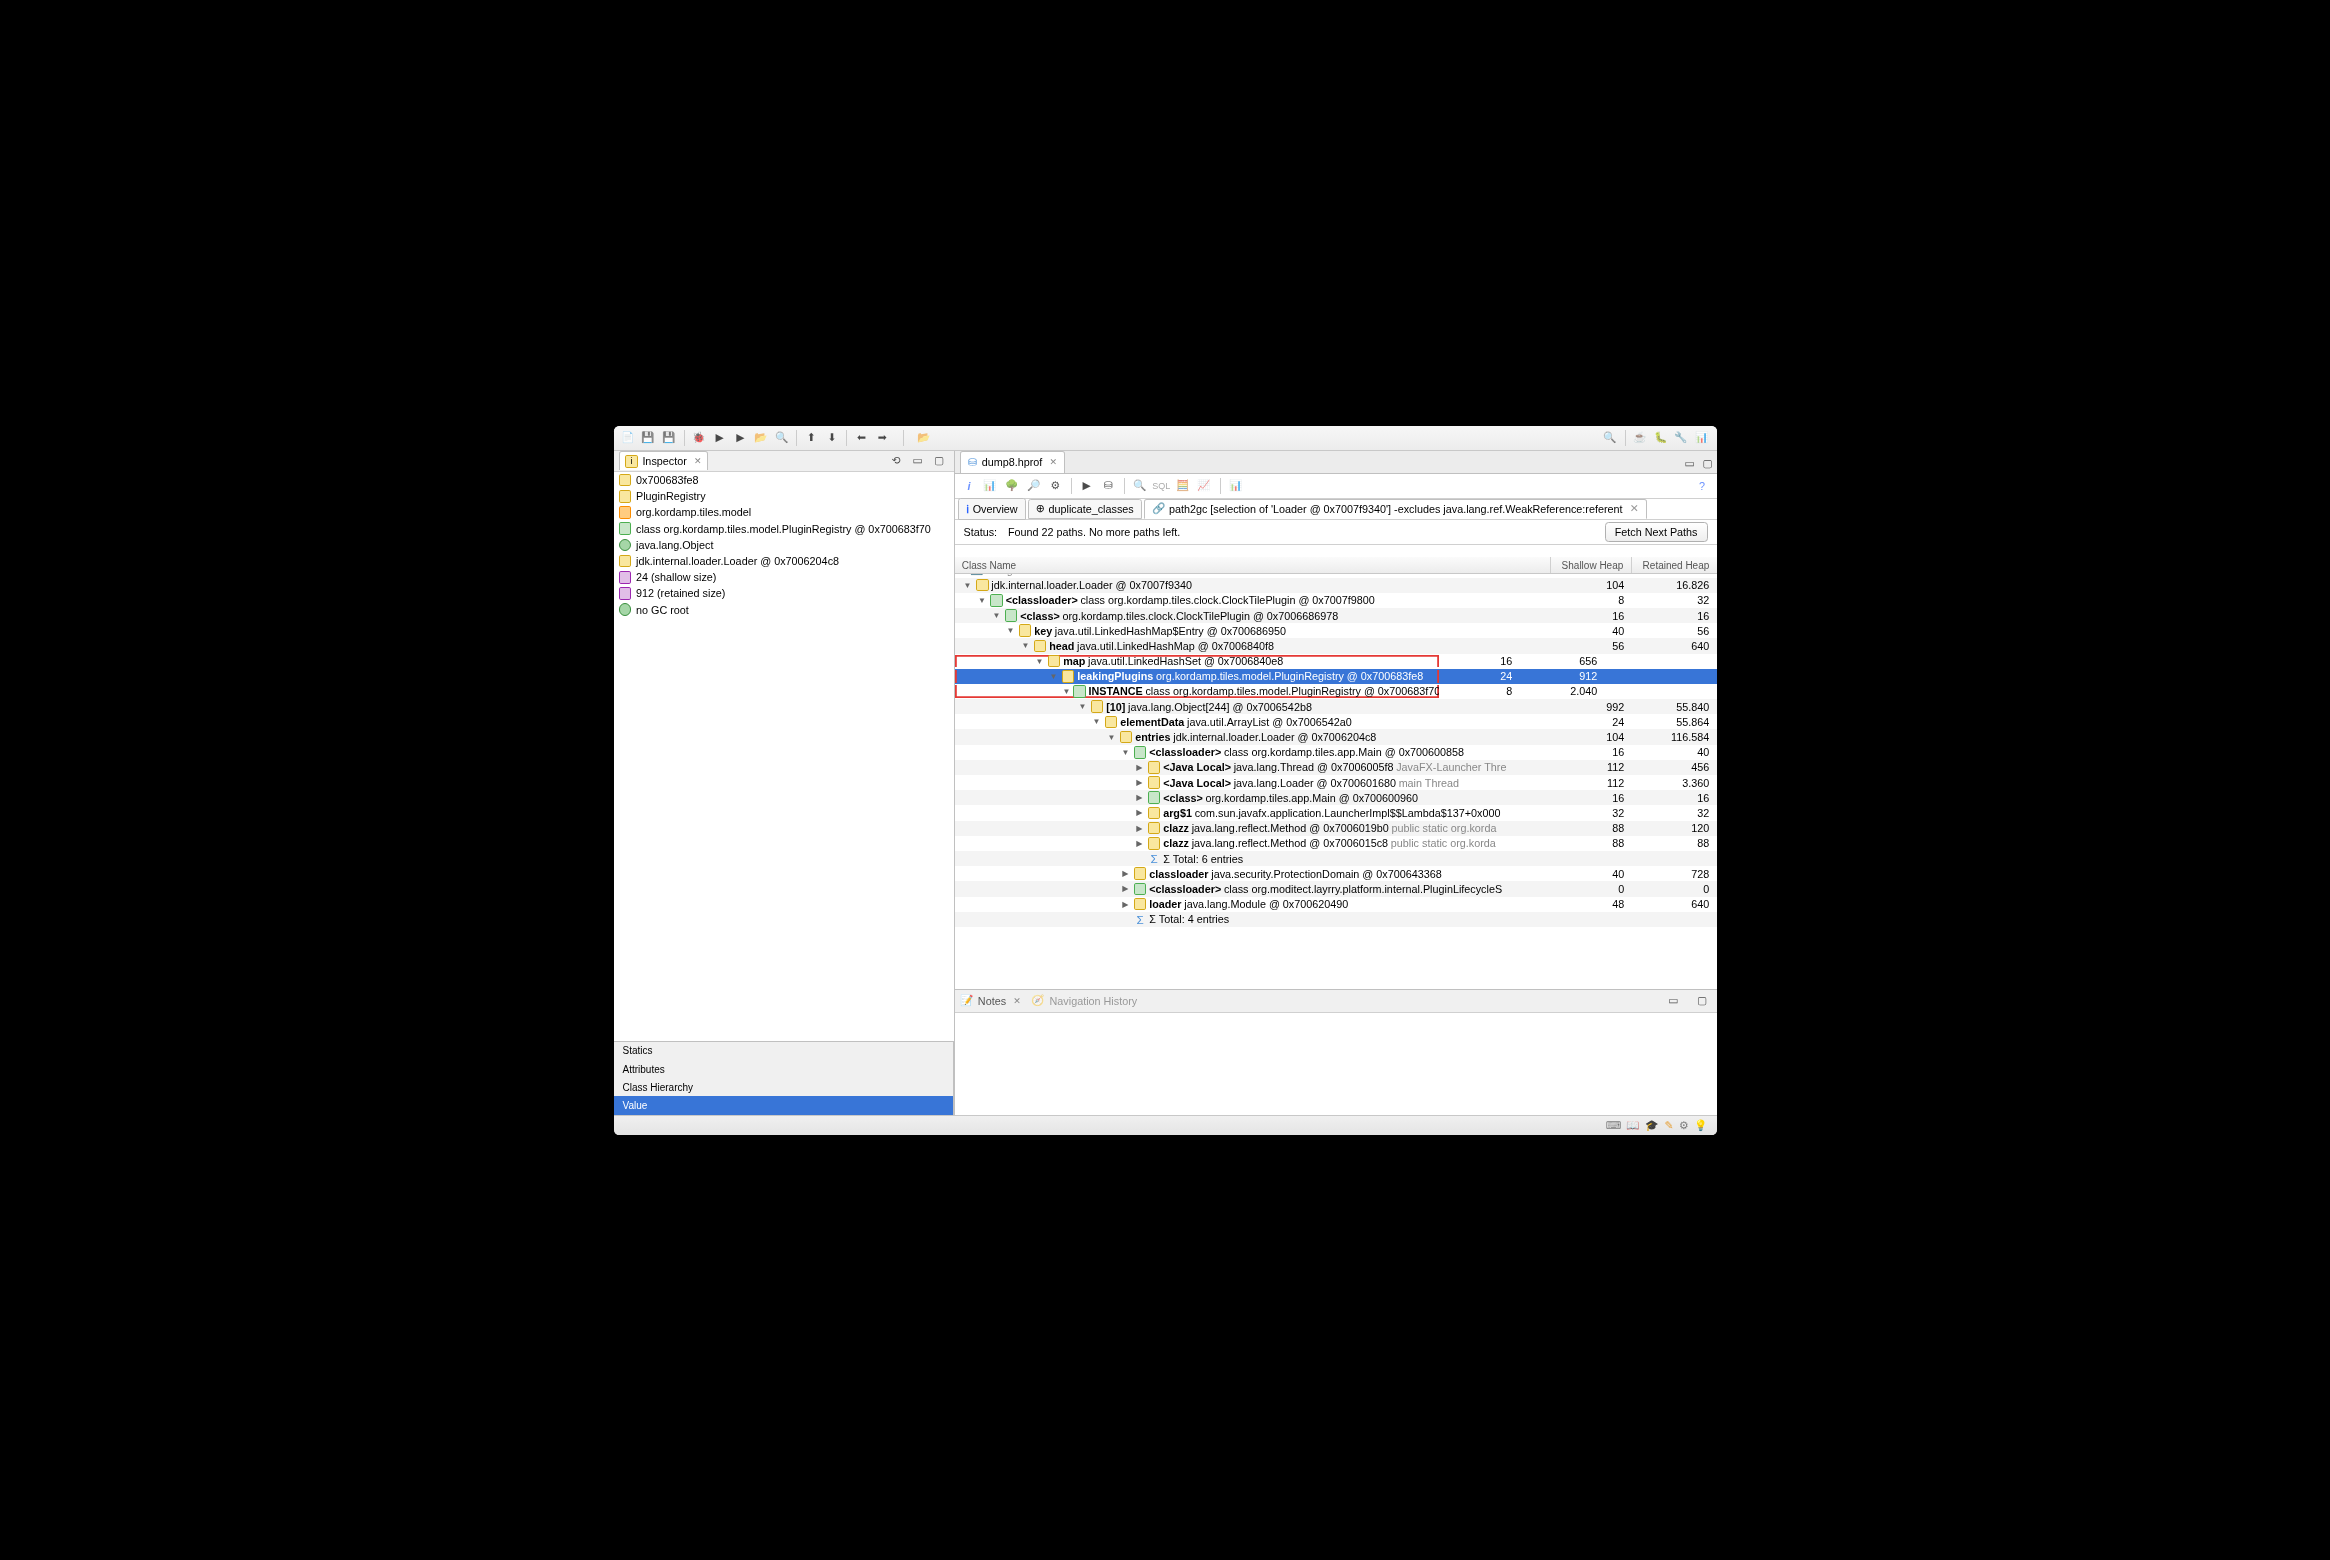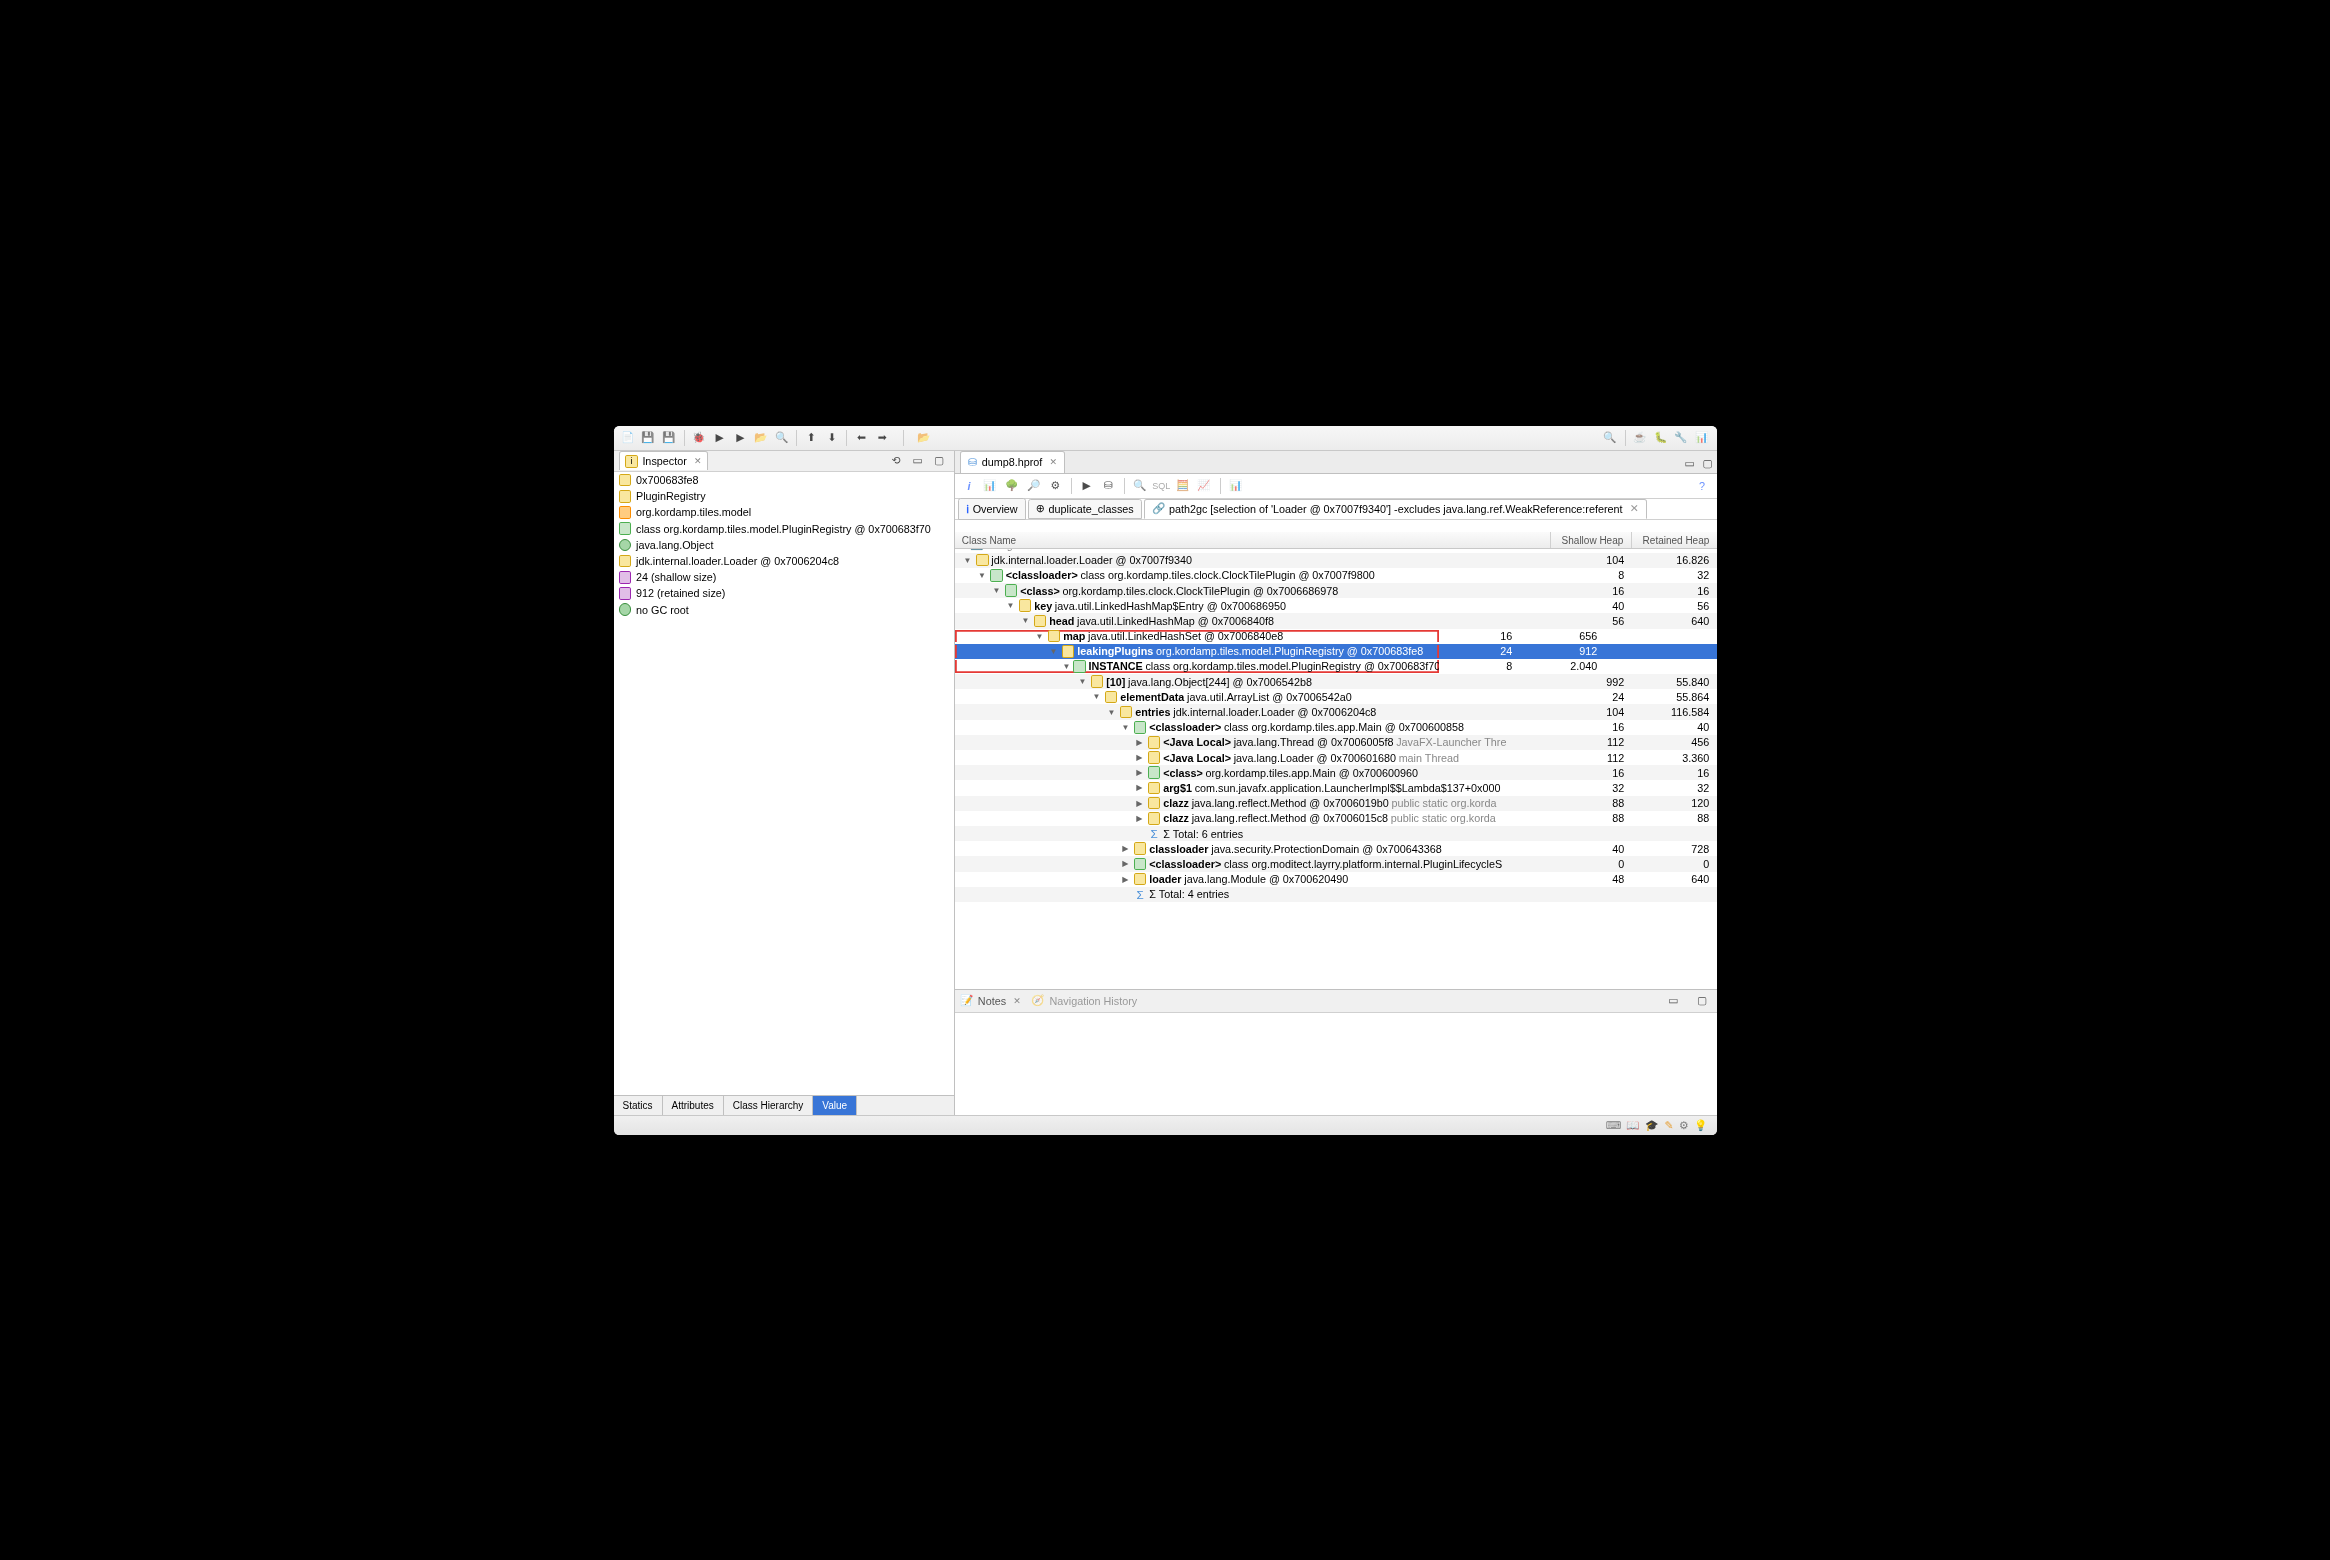--- a/index.html
+++ b/index.html
@@ -16,21 +16,21 @@
 .spacer { flex:1; }
 .content { flex:1; display:flex; overflow:hidden; }
 .left-pane { width:341px; border-right:0.9px solid #c0c0c0; display:flex; flex-direction:column; background:#fff; }
 .pane-header { height:21.5px; background:#f0f0f0; border-bottom:0.9px solid #d0d0d0; display:flex; align-items:center; padding:0 5.4px; }
 .pane-tab { display:flex; align-items:center; gap:4.5px; padding:2.7px 5.4px; background:#fff; border:0.9px solid #c0c0c0; border-bottom:none; border-radius:2.7px 2.7px 0 0; }
 .pane-ctrls { margin-left:auto; display:flex; gap:3.6px; }
 .inspector-body { flex:1; overflow:auto; background:#fff; }
 .insp-row { display:flex; align-items:center; gap:4.5px; padding:1.8px 5.4px; cursor:default; }
 .icon { width:12.6px; height:12.6px; flex-shrink:0; display:inline-flex; align-items:center; justify-content:center; font-size:9px; border-radius:1.8px; }
 .ico-obj{background:#f9e79f;border:0.9px solid #d4a817;} .ico-class{background:#c8e6c9;border:0.9px solid #4caf50;} .ico-pkg{background:#ffcc80;border:0.9px solid #fb8c00;} .ico-gc{background:#a5d6a7;border:0.9px solid #388e3c;border-radius:50%;} .ico-size{background:#e1bee7;border:0.9px solid #9c27b0;}
-.sub-tabs { display:flex; border-top:0.9px solid #c0c0c0; background:#f0f0f0; }
+.sub-tabs { display:flex; border-top:0.9px solid #c0c0c0; background:#f0f0f0;flex-direction:column; }
 .sub-tab { padding:3.6px 9px; border-right:0.9px solid #c0c0c0; cursor:pointer; font-size:10px; }
 .sub-tab.active { background:#3875d7; color:#fff; }
 .right-pane { flex:1; display:flex; flex-direction:column; background:#f0f0f0; overflow:hidden; }
 .editor-tabs { height:23px; background:#ececec; border-bottom:0.9px solid #c0c0c0; display:flex; align-items:flex-end; padding-left:5.4px; }
 .editor-tab { display:flex; align-items:center; gap:4.5px; padding:3.6px 7.2px; background:#fff; border:0.9px solid #c0c0c0; border-bottom:none; border-radius:2.7px 2.7px 0 0; }
 .editor-toolbar { height:25px; background:#fff; border-bottom:0.9px solid #d0d0d0; display:flex; align-items:center; padding:0 5.4px; gap:3.6px; }
 .inner-tabs { height:21.5px; background:#fff; border-bottom:0.9px solid #d0d0d0; display:flex; align-items:center; padding-left:3.6px; gap:1.8px; }
 .inner-tab { display:flex; align-items:center; gap:3.6px; padding:2.7px 7.2px; border:0.9px solid #c0c0c0; border-radius:2.7px 2.7px 0 0; background:#f7f7f7; font-size:10px; cursor:pointer; }
 .inner-tab.active { background:#fff; border-bottom-color:#fff; }
 .inner-tab .close { margin-left:3.6px; color:#999; }
@@ -189,20 +189,25 @@
             <span>⊕</span>
             <span>duplicate_classes</span>
           </div>
           <div class="inner-tab active">
             <span>🔗</span>
             <span>path2gc  [selection of 'Loader @ 0x7007f9340'] -excludes java.lang.ref.WeakReference:referent</span>
             <span class="close">✕</span>
           </div>
         </div>
 
+      <div class="status-row">
+        <span>Status:</span>
+        <span style="margin-left:10.8px">Found 22 paths. No more paths left.</span>
+        <button class="fetch-btn">Fetch Next Paths</button>
+      </div>
 
       <div class="table-wrap">
         <div class="table-head">
           <div class="col-name">Class Name</div>
           <div class="col-shallow">Shallow Heap</div>
           <div class="col-retained">Retained Heap</div>
         </div>
         <div class="tree-row">
           <div class="tree-label" style="padding-left:16px">
             <span>🔤</span>

